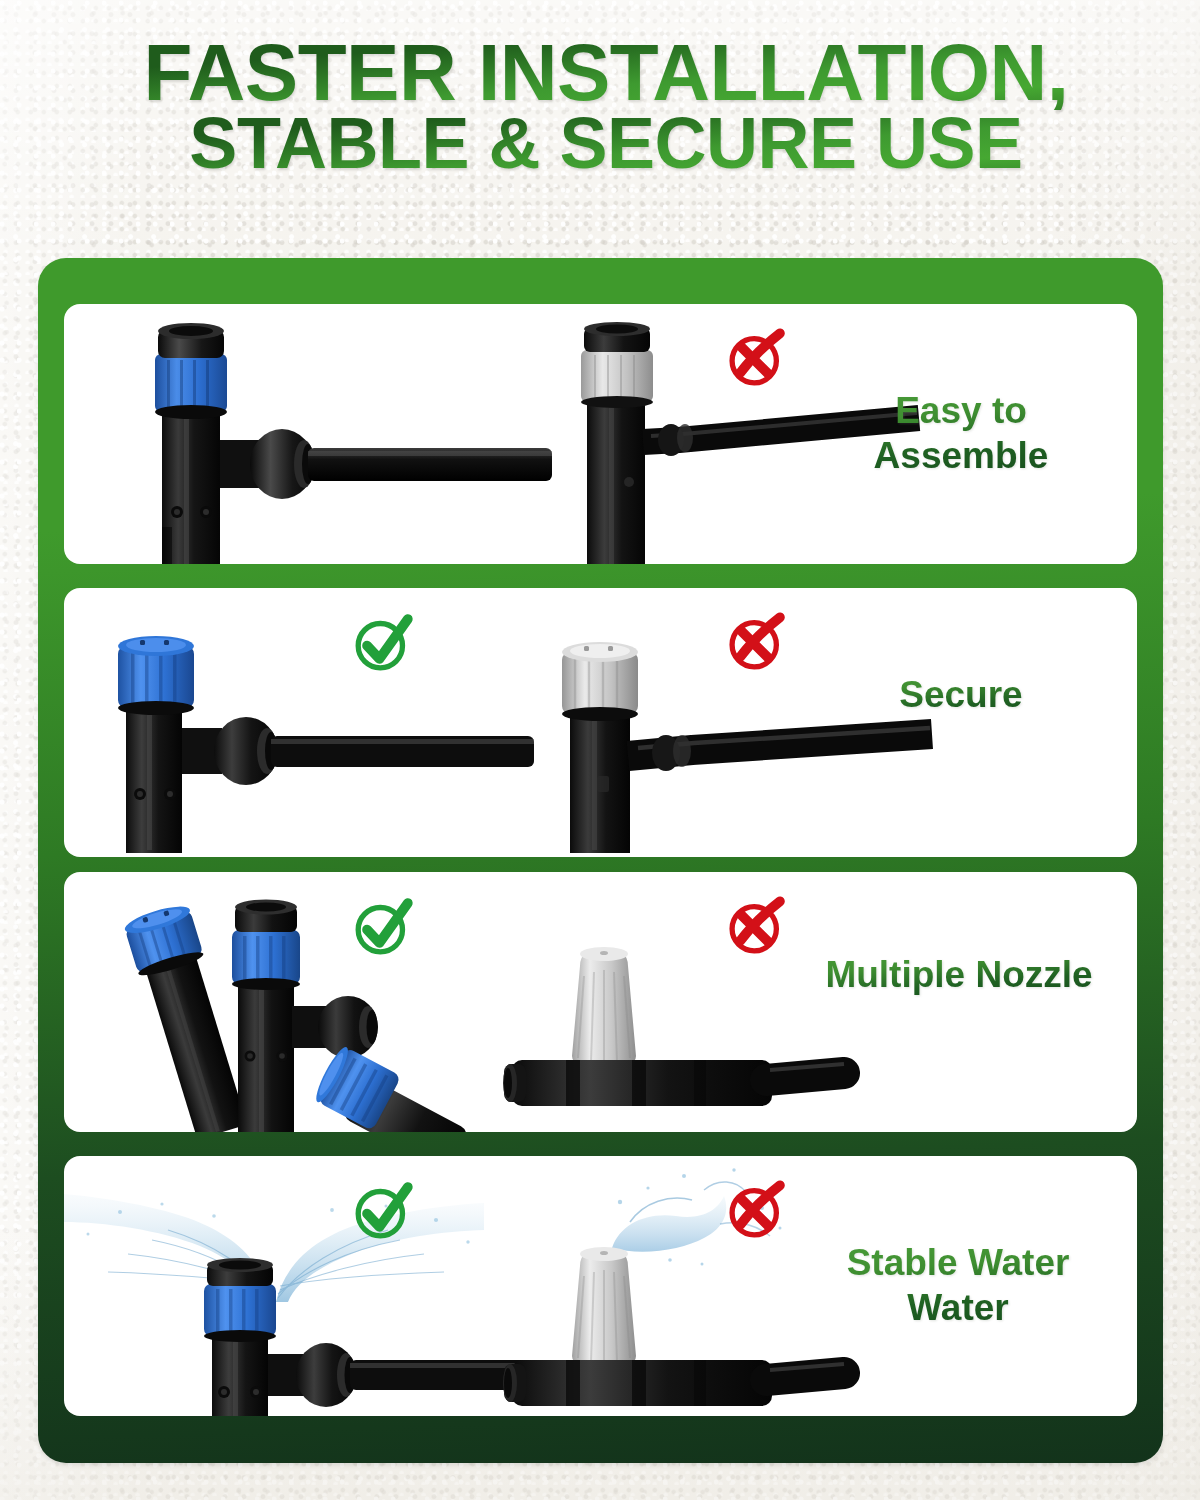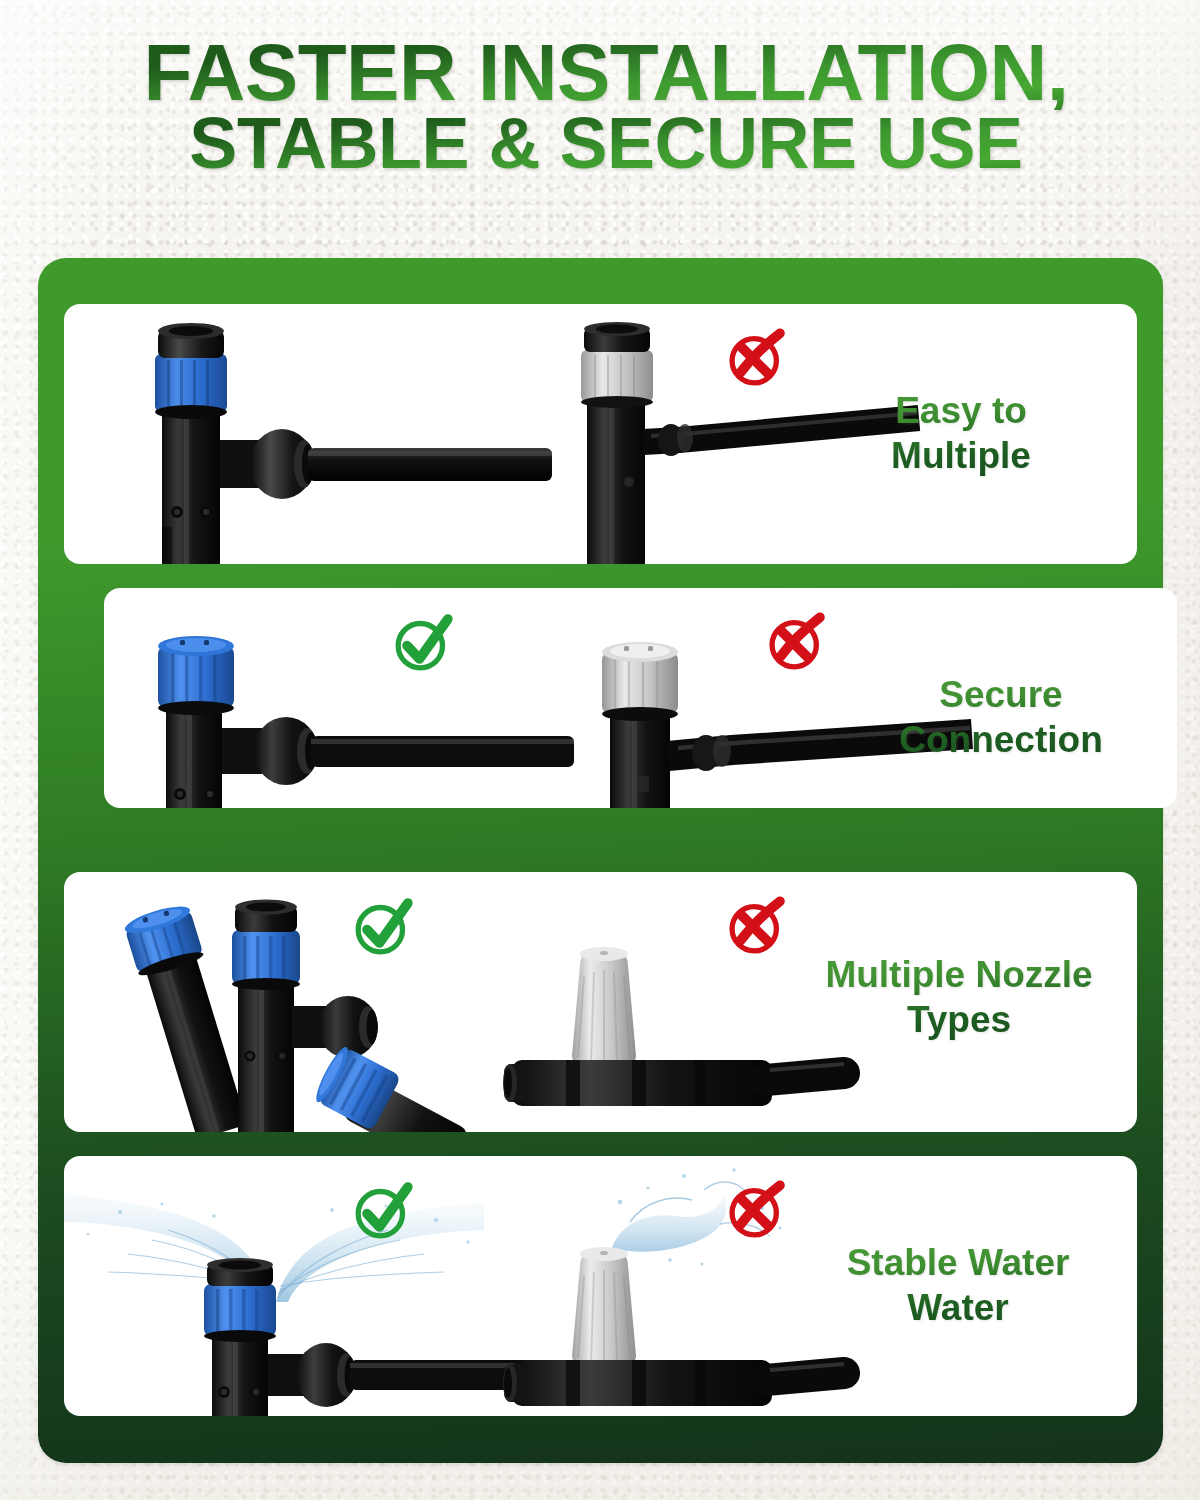--- a/index.html
+++ b/index.html
@@ -76,21 +76,21 @@
   
   .panel{
     position:absolute;
     left:26px;
     width:1073px;
     background:#ffffff;
     border-radius:16px;
     overflow:hidden;
   }
   .panel.p1{ top:46px;  height:260px; }
-  .panel.p2{ top:330px; height:220px;margin-left:40px; }
+  .panel.p2{ top:330px; height:269px; }
   .panel.p3{ top:614px; height:260px;padding-left:23px; }
   .panel.p4{ top:898px; height:260px; }
 
   .panel-inner{ position:absolute; inset:0; }
 
   
   .mark{ position:absolute; width:62px; height:62px; }
   .mark svg{ width:100%; height:100%; display:block; overflow:visible; }
 
   
@@ -237,21 +237,21 @@
         <div class="mark" style="position:absolute; left:661px; top:24px;">
           <svg viewBox="0 0 70 70">
             <circle cx="33" cy="37" r="25" fill="none" stroke="#d31018" stroke-width="6"></circle>
             <path d="M19 22 L49 52" fill="none" stroke="#d31018" stroke-width="11" stroke-linecap="round"></path>
             <path d="M62 6 C44 20 28 36 17 51" fill="none" stroke="#d31018" stroke-width="11" stroke-linecap="round"></path>
           </svg>
         </div>
 
         <div class="feature-label" style="top:84px;">
           <div>Easy to</div>
-          <div>Multiple</div>
+          <div>Assemble</div>
         </div>
 
       </div>
     </div>
 
     <div class="panel p2">
       <div class="panel-inner">
 
         <div class="art" style="left:40px; top:40px; width:430px; height:225px;">
           <svg viewBox="0 0 430 225" width="430" height="225">
@@ -349,21 +349,20 @@
         <div class="mark" style="position:absolute; left:661px; top:24px;">
           <svg viewBox="0 0 70 70">
             <circle cx="33" cy="37" r="25" fill="none" stroke="#d31018" stroke-width="6"></circle>
             <path d="M19 22 L49 52" fill="none" stroke="#d31018" stroke-width="11" stroke-linecap="round"></path>
             <path d="M62 6 C44 20 28 36 17 51" fill="none" stroke="#d31018" stroke-width="11" stroke-linecap="round"></path>
           </svg>
         </div>
 
         <div class="feature-label" style="top:84px;">
           <div>Secure</div>
-          <div>Connection</div>
         </div>
 
       </div>
     </div>
 
     <div class="panel p3">
       <div class="panel-inner">
 
         <div class="art" style="left:22px; top:24px; width:430px; height:240px;">
           <svg viewBox="0 0 430 240" width="430" height="240">
@@ -489,21 +488,20 @@
         <div class="mark" style="position:absolute; left:661px; top:24px;">
           <svg viewBox="0 0 70 70">
             <circle cx="33" cy="37" r="25" fill="none" stroke="#d31018" stroke-width="6"></circle>
             <path d="M19 22 L49 52" fill="none" stroke="#d31018" stroke-width="11" stroke-linecap="round"></path>
             <path d="M62 6 C44 20 28 36 17 51" fill="none" stroke="#d31018" stroke-width="11" stroke-linecap="round"></path>
           </svg>
         </div>
 
         <div class="feature-label" style="top:80px; right:8px; width:340px;">
           <div>Multiple Nozzle</div>
-          <div>Types</div>
         </div>
 
       </div>
     </div>
 
     <div class="panel p4">
       <div class="panel-inner">
 
         <div class="spray" style="left:0px; top:8px; width:420px; height:140px;">
           <svg viewBox="0 0 420 140" width="420" height="140">

